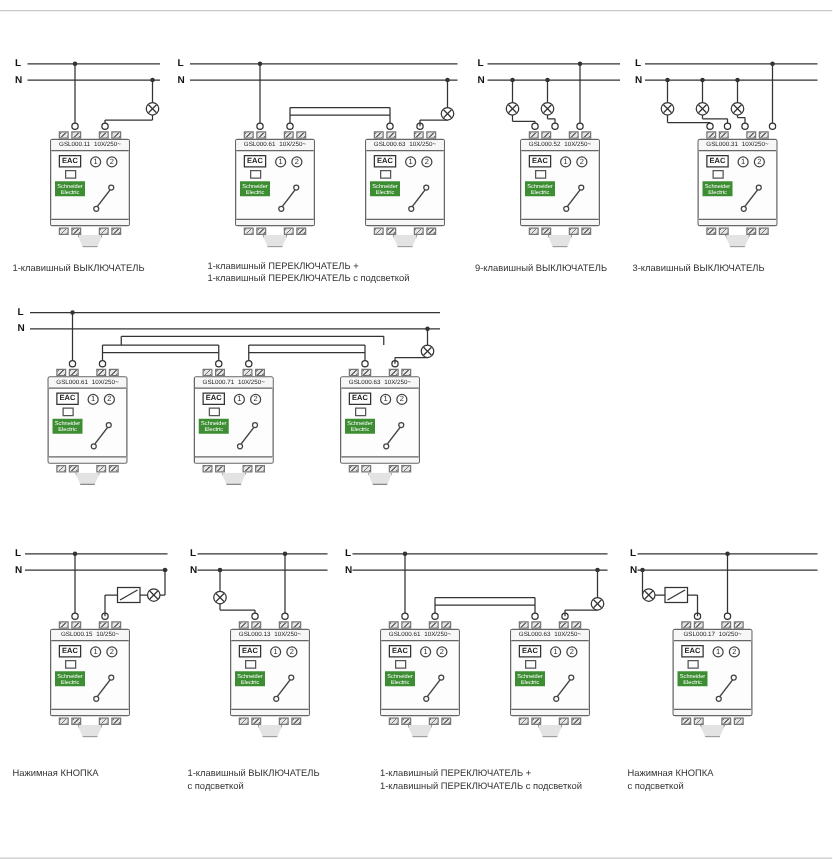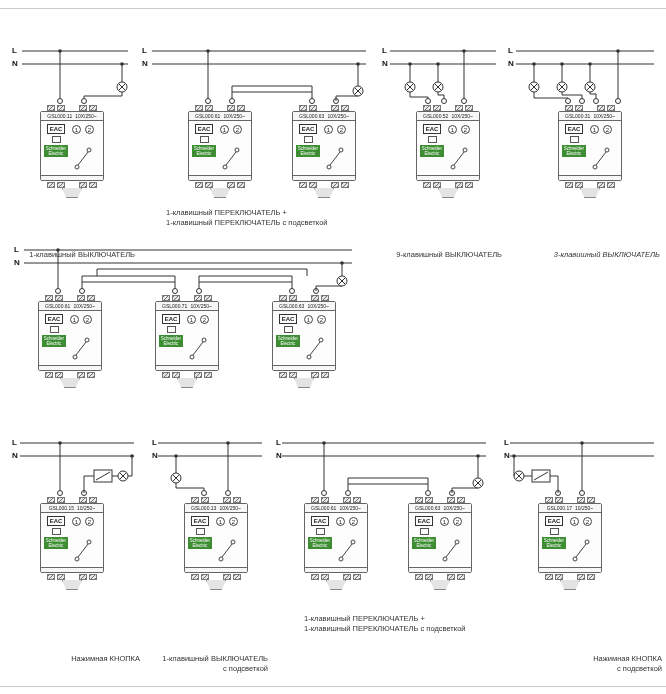--- a/index.html
+++ b/index.html
@@ -11,21 +11,21 @@
   .wires { position:absolute; left:0; top:0; }
   .wires line { stroke:#333; stroke-width:1; }
   .wires .dot { fill:#333; }
   .wires .ring { fill:#fff; stroke:#333; stroke-width:1; }
   .lamp circle { fill:#fff; stroke:#333; stroke-width:1; }
   .lamp line { stroke:#333; stroke-width:1; }
   .relay rect { fill:#fff; stroke:#333; stroke-width:1; }
   .relay line { stroke:#333; stroke-width:1; }
   .lnl { position:absolute; font-size:8px; font-weight:bold; color:#111; line-height:8px; }
   .caption { position:absolute; font-size:7.5px; color:#333; line-height:9.5px; white-space:nowrap; }
-  .caption.center { left:0; right:0; text-align:right;margin-top:40px; }
+  .caption.center { left:0; right:0; text-align:left; }
   .device-slot { position:absolute; width:64px; height:94px; }
   .device { width:64px; }
   .claws { display:flex; height:7px; padding:0 7px; justify-content:space-between; align-items:center; }
   .pair { display:flex; gap:2px; }
   .claw { width:8px; height:6px; border:1px solid #777;
           background:repeating-linear-gradient(135deg,#6e6e6e 0 1px,#e6e6e6 1px 3px); }
   .frame { border:1px solid #666; border-radius:2px; background:#fdfdfd; }
   .model-strip { height:9px; border-bottom:1px solid #666; font-size:5px; line-height:8px;
                  color:#222; white-space:nowrap; overflow:hidden; text-align:center;
                  display:flex; justify-content:center; gap:3px; background:#f7f7f7; }
@@ -432,21 +432,21 @@
               <span class="claw"></span>
             </span>
       <span class="pair">
               <span class="claw"></span>
               <span class="claw"></span>
             </span>
     </div>
     <div class="clamp"></div>
   </div>
 </span>
-    <div class="caption center" style="top:170px;font-style:italic;">3-клавишный ВЫКЛЮЧАТЕЛЬ</div>
+    <div class="caption center" style="top:170px;">3-клавишный ВЫКЛЮЧАТЕЛЬ</div>
   </div>
 
   <div class="panel" style="left:12px;top:238px;width:350px;height:185px;">
     <svg class="wires" width="350" height="185">
       <line x1="12" y1="12" x2="340" y2="12"></line>
       <line x1="12" y1="25" x2="340" y2="25"></line>
       <circle class="dot" cx="46" cy="12" r="1.8"></circle>
       <line x1="46" y1="12" x2="46" y2="53"></line>
       <circle class="ring" cx="46" cy="53" r="2.5"></circle>
       <line x1="85" y1="31" x2="295" y2="31"></line>

